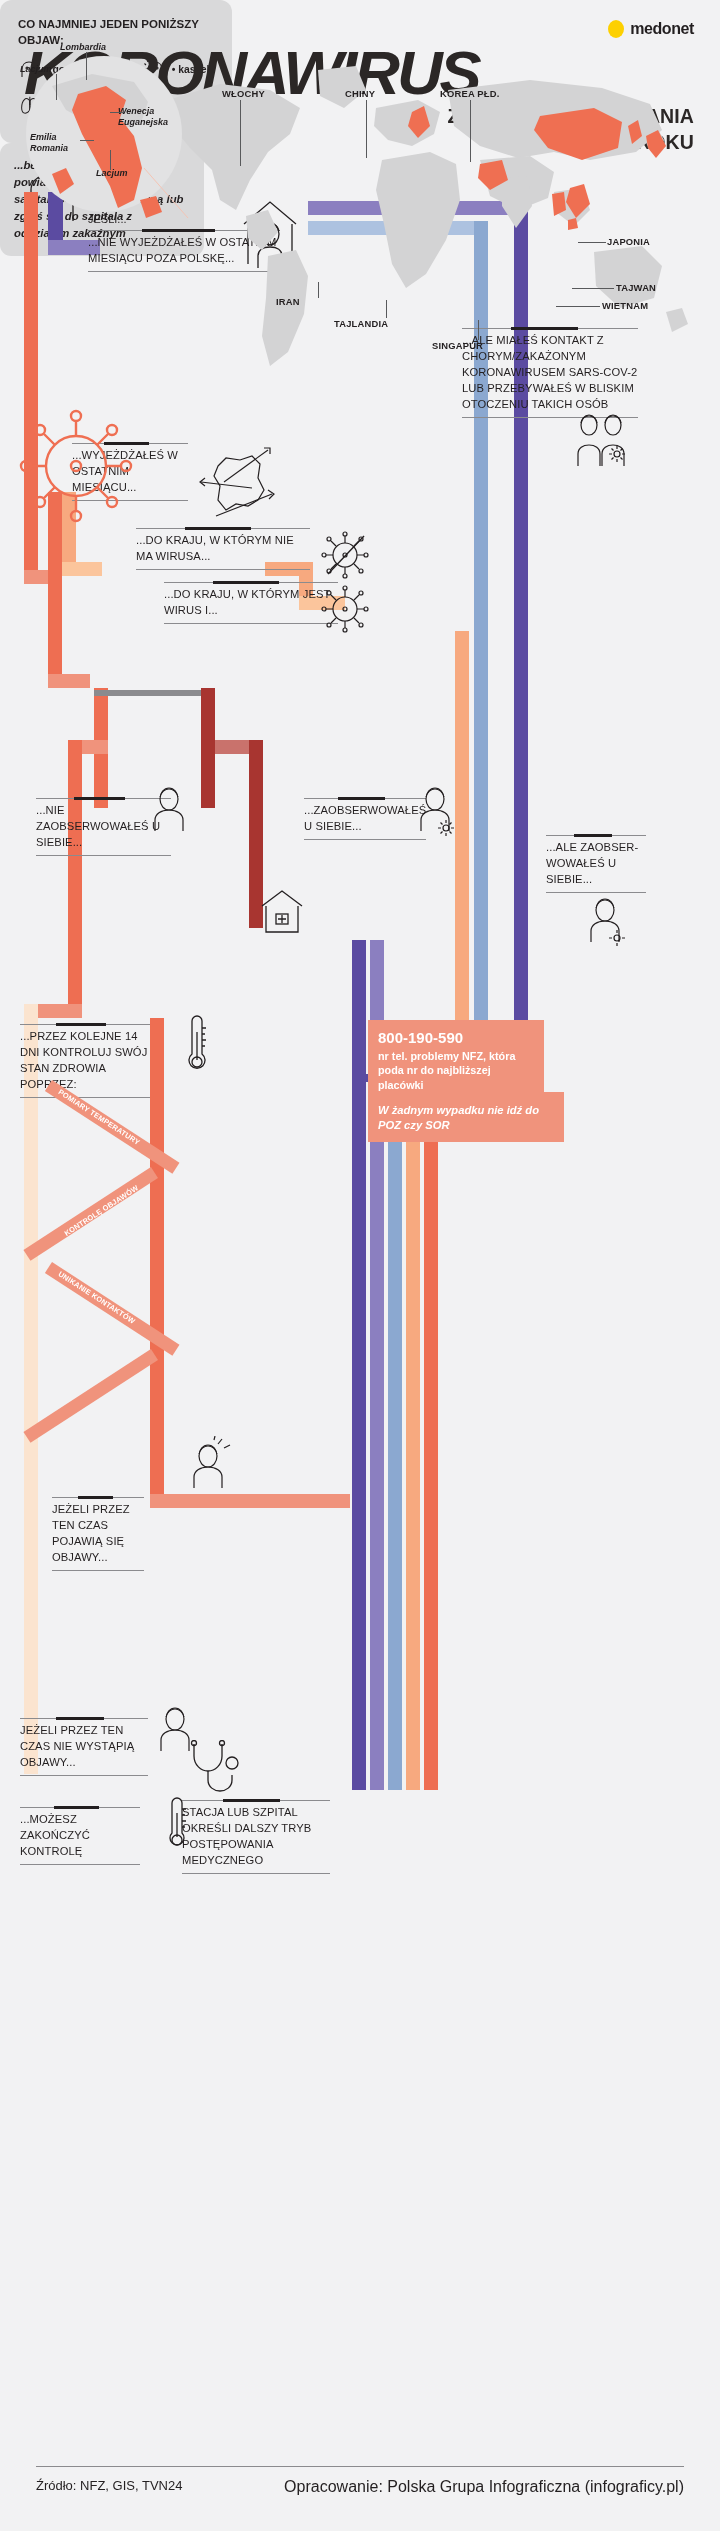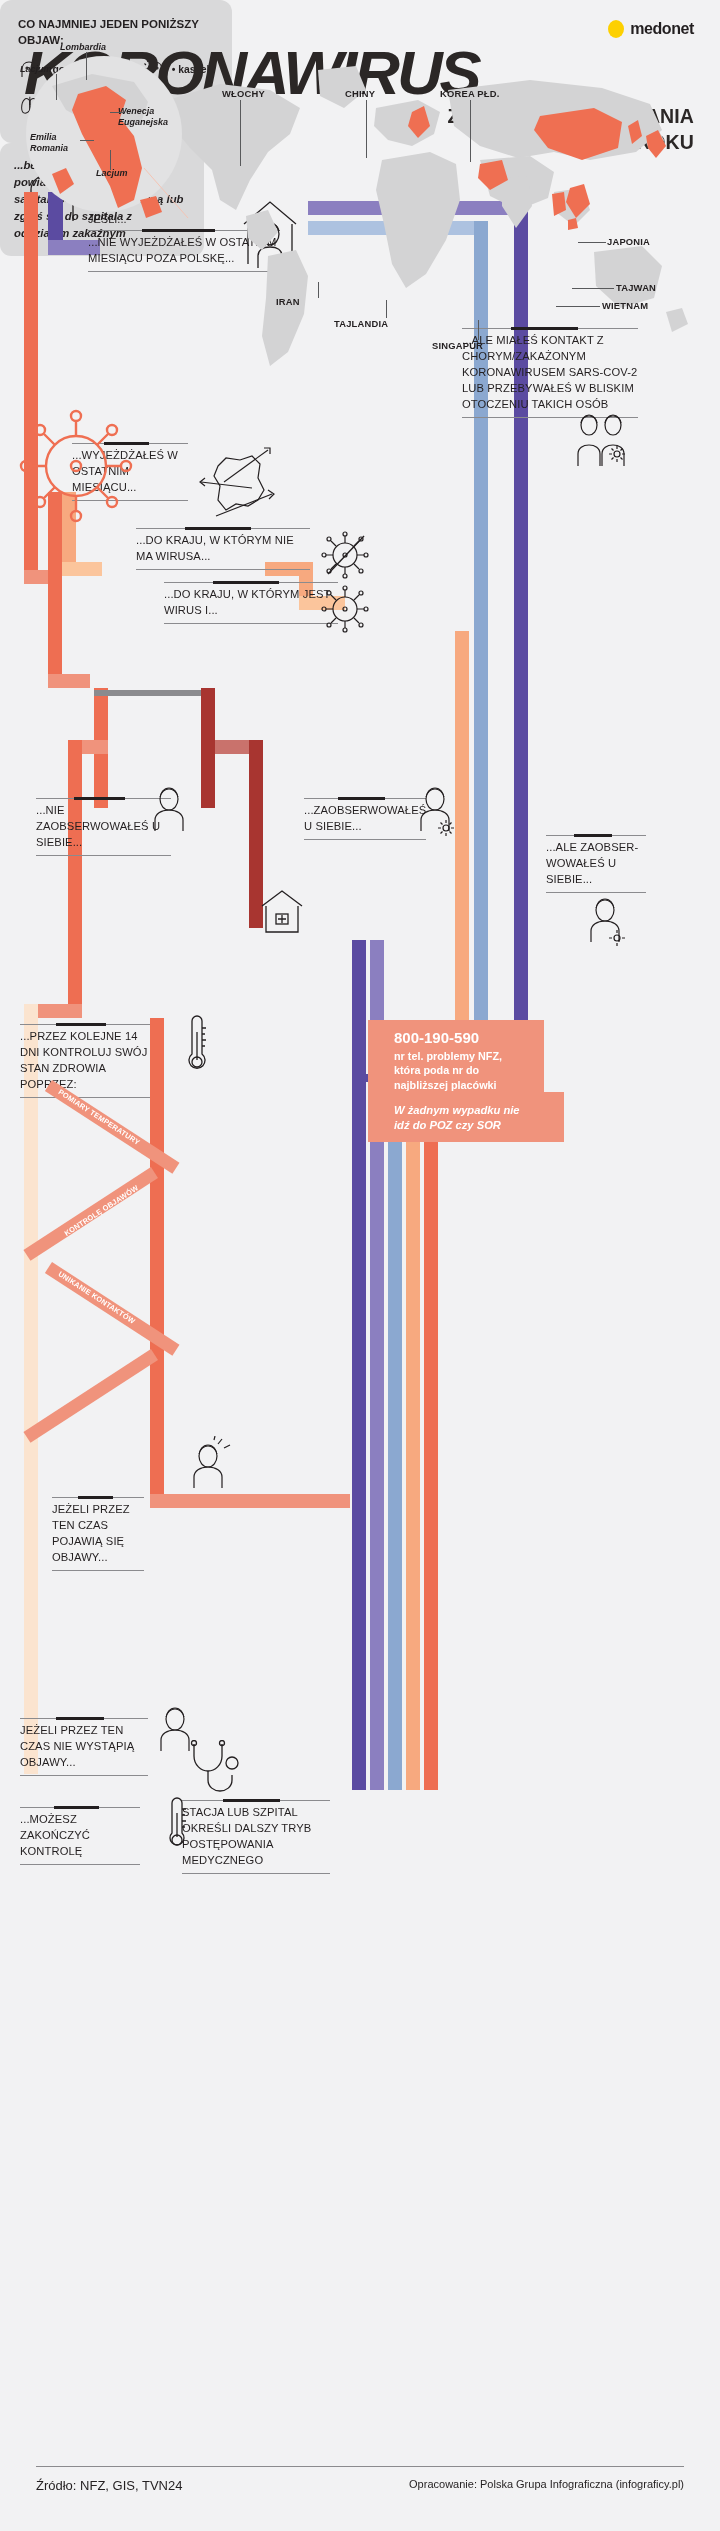--- a/index.html
+++ b/index.html
@@ -55,21 +55,21 @@
 
   
   #action-card {
     left:152px; top:918px; width:204px; padding:14px 14px;
     background:#d9d9da; border-radius:11px;
   }
   #action-card .t { font-size:11.3px; font-weight:bold; font-style:italic;
     line-height:1.5; }
 
   
-  .hotline { position:absolute; background:#f0937c; padding:9px 26px; }
+  .hotline { position:absolute; background:#f0937c; padding:9px 10px; }
   .hotline .big { font-size:15px; font-weight:bold; color:#fff; line-height:1.2; }
   .hotline .sm { font-size:10.8px; font-weight:bold; color:#fff;
     line-height:1.32; margin-top:2px; }
   .hotline.warn .sm { font-style:italic; font-size:11.2px; }
 
   
   .zz { position:absolute; height:13px; background:#f0937c; }
   .zz span {
     position:absolute; left:12px; top:1px; font-size:7.4px; color:#fff;
     font-weight:bold; letter-spacing:0.2px; white-space:nowrap;
@@ -83,21 +83,21 @@
     text-transform:uppercase; }
   .country-lbl { position:absolute; font-size:9.4px; font-weight:bold;
     text-transform:uppercase; letter-spacing:0.2px; }
   .it-lbl { position:absolute; font-size:9px; font-weight:bold;
     font-style:italic; color:#231f20; }
   .leader { position:absolute; background:#58595b; }
 
   
   #footer-rule { left:36px; top:2466px; width:648px; height:1px; background:#8b8b8e; }
   #src { left:36px; top:2478px; font-size:13px; }
-  #cred { right:36px; top:2478px; font-size:11px; }
+  #cred { right:36px; top:2478px; font-size:16px; }
 
   .ico { position:absolute; }
 </style>
 </head>
 <body>
 
 <div class="abs" id="logo">
   <span class="dot"></span>
   <span class="wm">medonet</span>
 </div>

